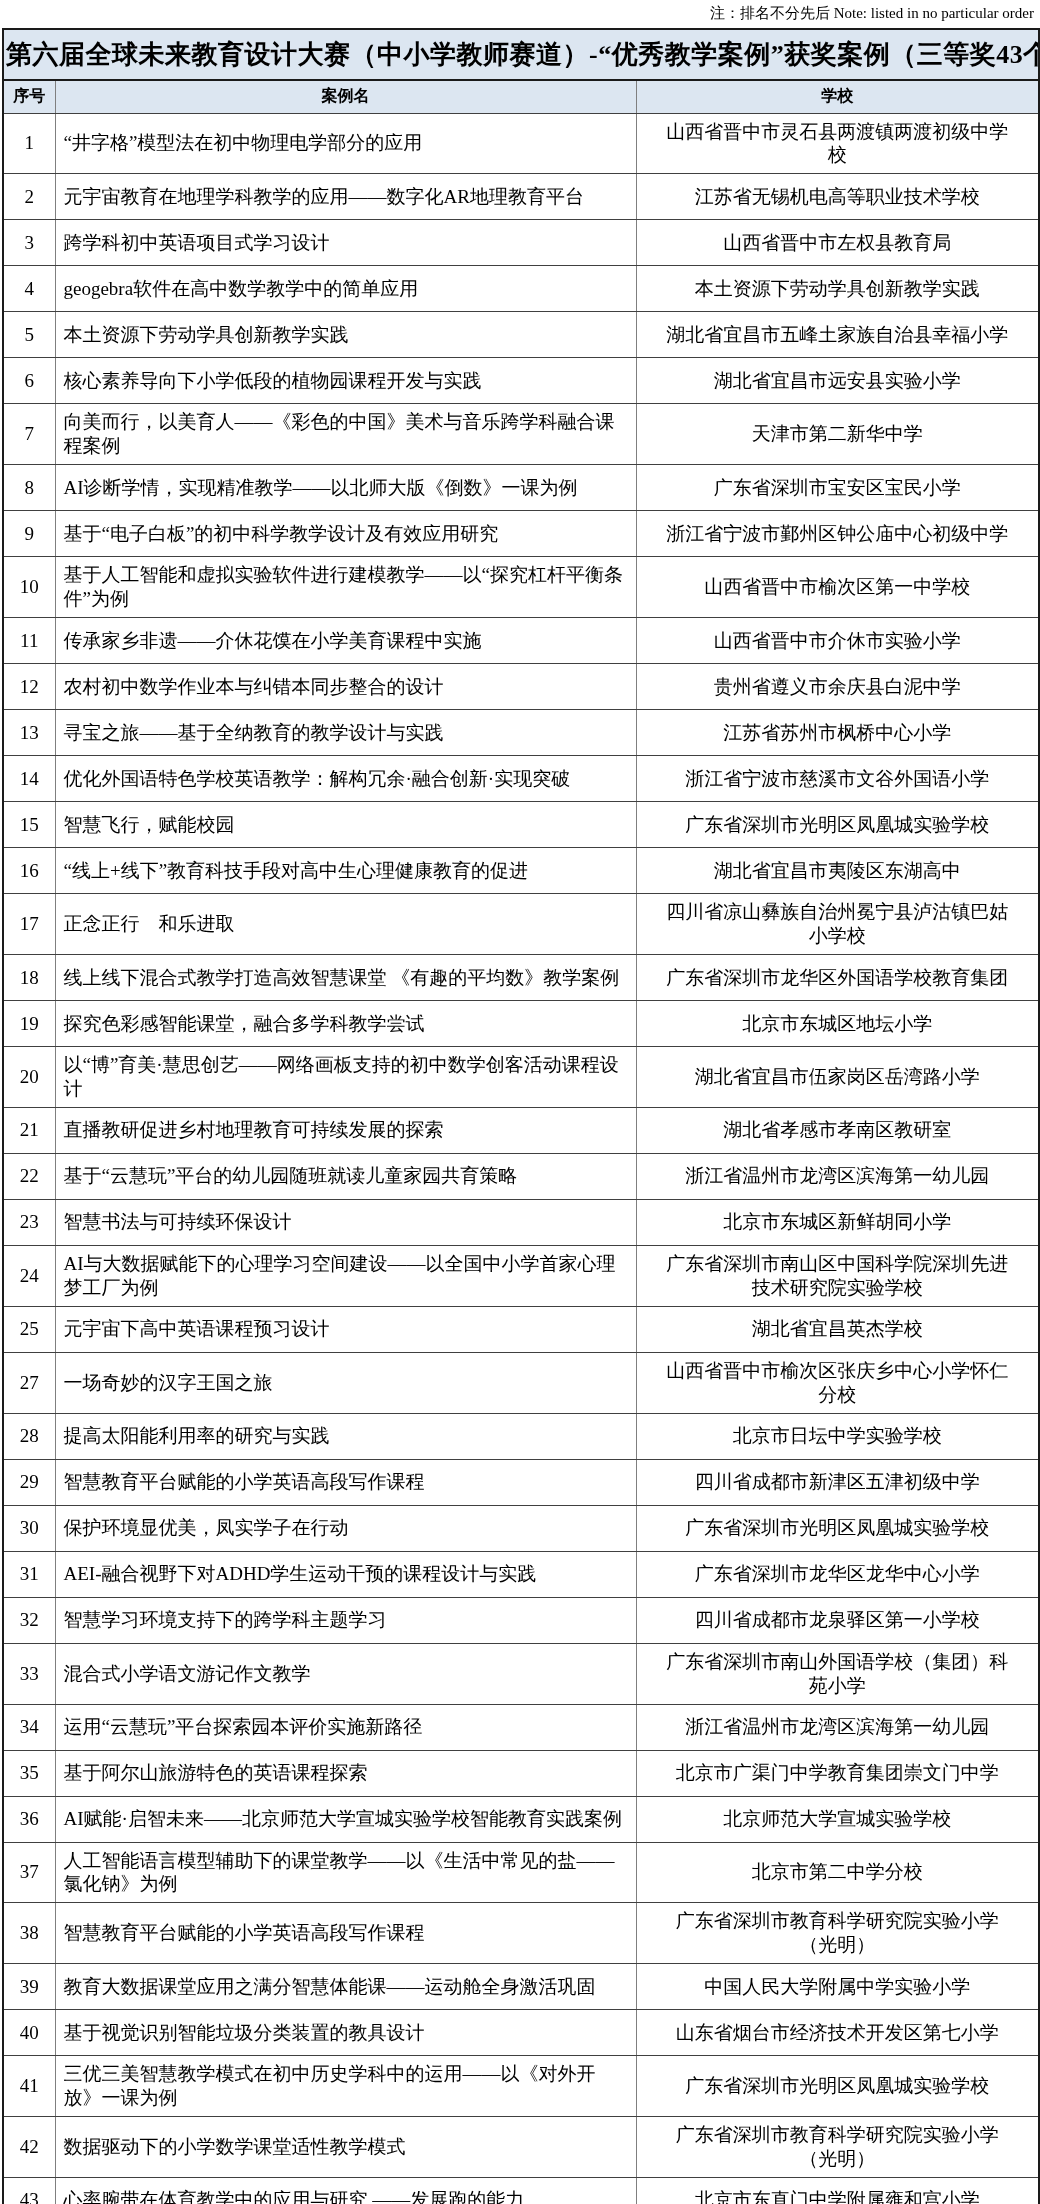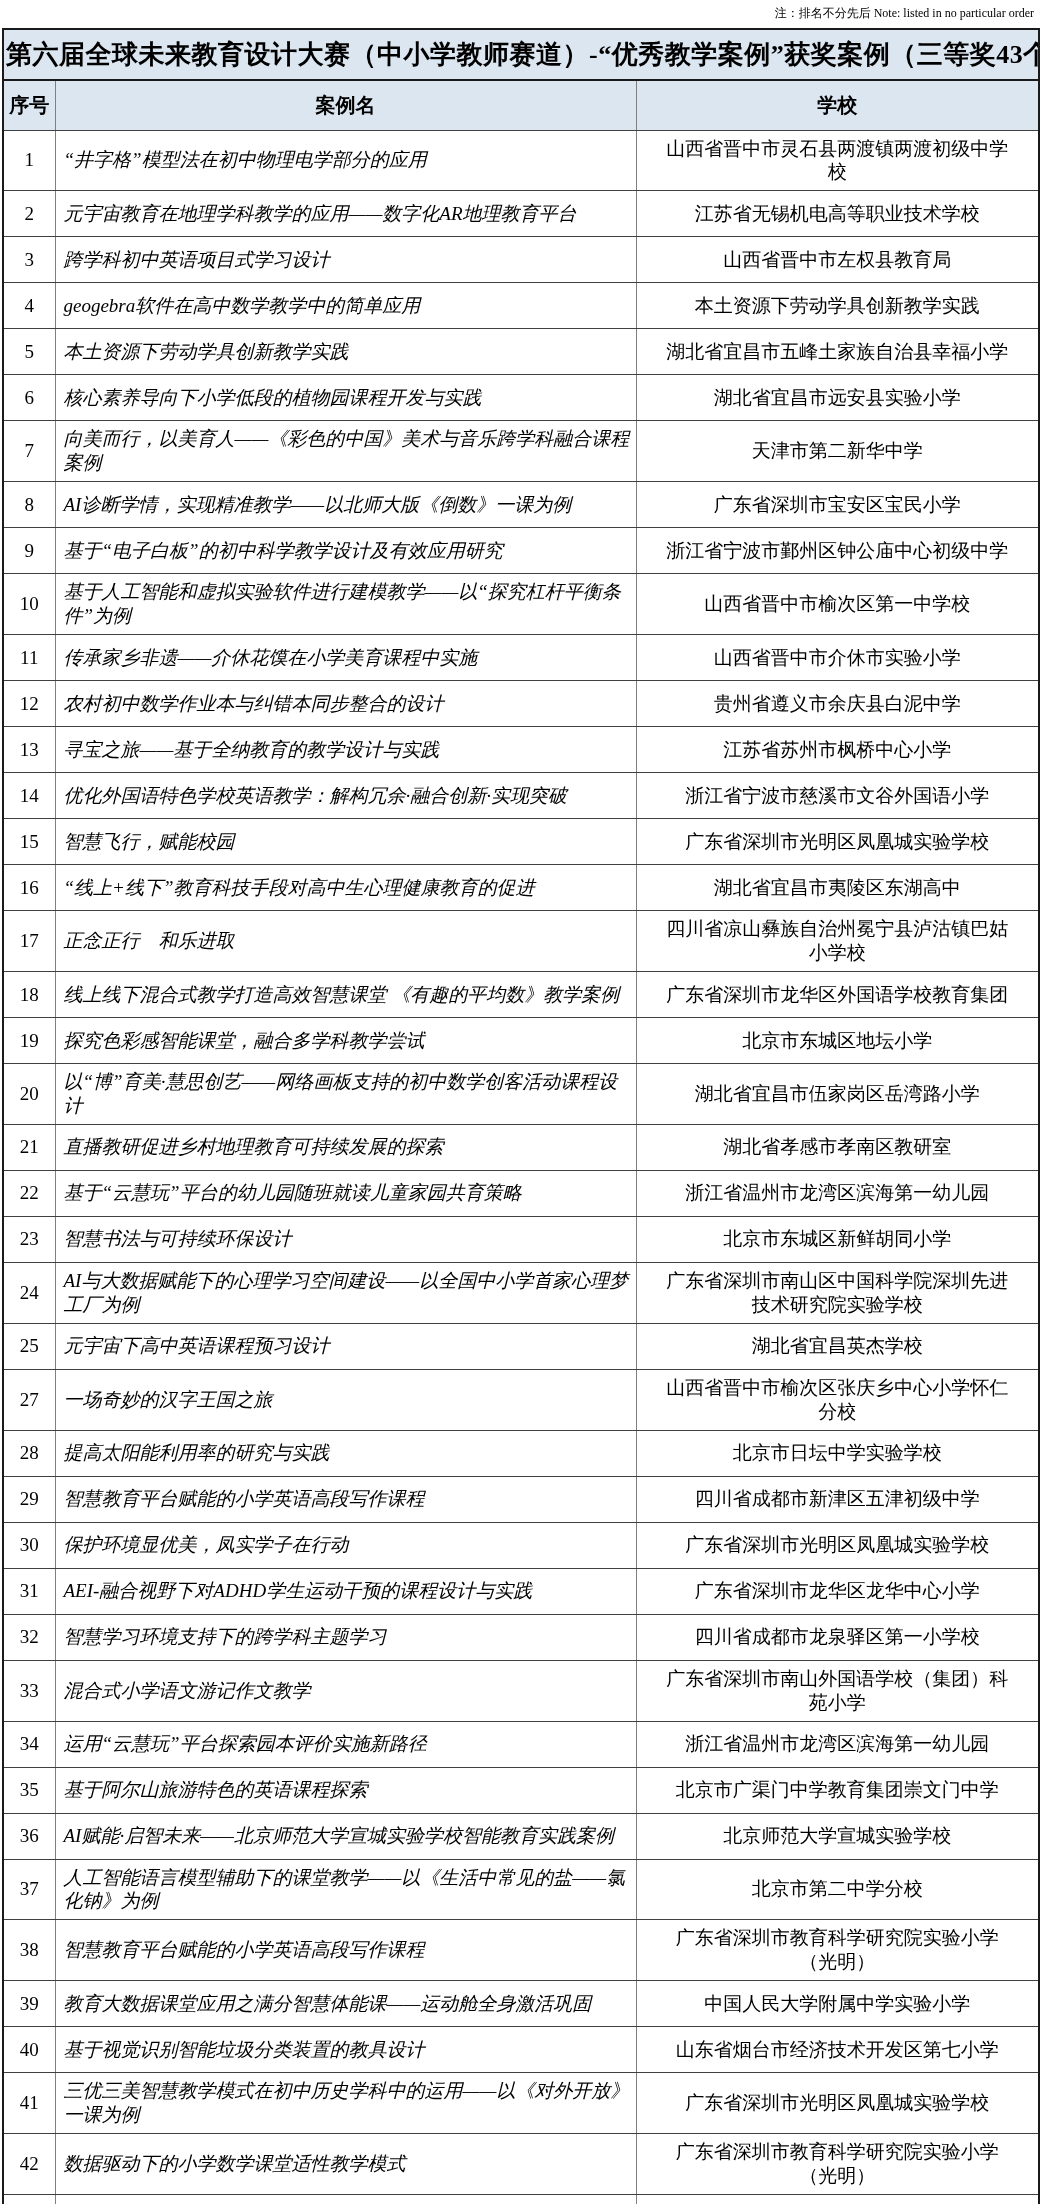--- a/index.html
+++ b/index.html
@@ -13,21 +13,21 @@
   .page {
     width: 1040px;
     height: 2204px;
     box-sizing: border-box;
     background: #ffffff;
   }
   .note-bar {
     height: 28px;
     line-height: 26px;
     text-align: right;
-    font-size: 12px;
+    font-size: 15px;
     padding-right: 6px;
     white-space: nowrap;
   }
   table.award-table {
     border-collapse: collapse;
     table-layout: fixed;
     width: 1036px;
     margin: 0 2px;
     border: 2px solid #1a1a1a;
   }
@@ -48,40 +48,39 @@
     font-size: 26px;
     font-weight: bold;
     text-align: left;
     padding: 7px 2px 7px 2px;
     letter-spacing: 0.5px;
     border-bottom: 2px solid #1a1a1a;
     white-space: nowrap;
   }
   .col-header-cell {
     background: #dce6f1;
-    font-size: 20px;
+    font-size: 16px;
     font-weight: bold;
     text-align: center;
-    height: 50px;
+    height: 33px;
     padding: 4px;
   }
   tr.data-row { height: 46px; }
   tr.data-row td {
     font-size: 19px;
     line-height: 1.26;
     vertical-align: middle;
   }
   td.cell-no {
     text-align: center;
     padding: 2px 0;
   }
   td.cell-case {
     text-align: left;
     padding: 6px 6px 6px 8px;
-    font-style: italic;
   }
   td.cell-school {
     text-align: center;
     padding: 6px 28px;
   }
 </style>
 </head>
 <body>
 
 <div class="page">

